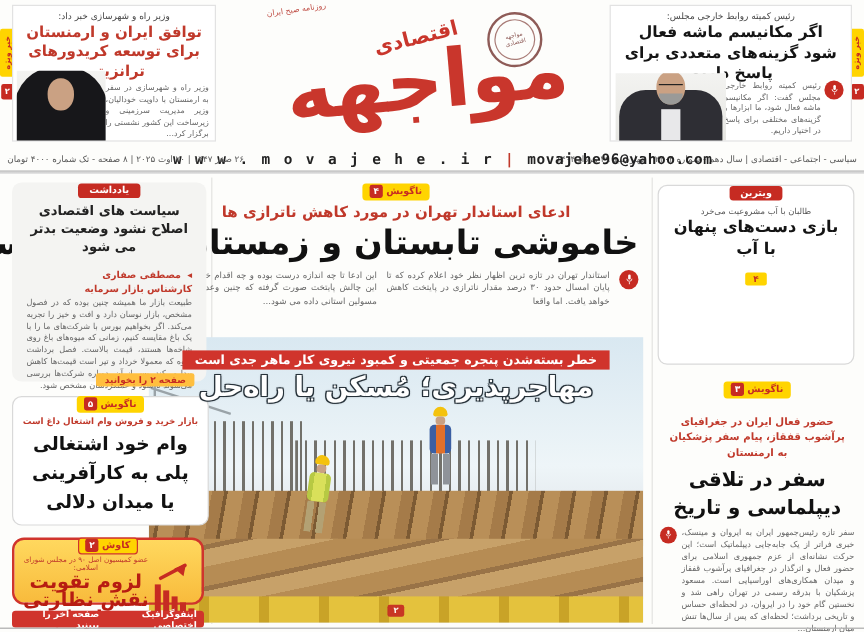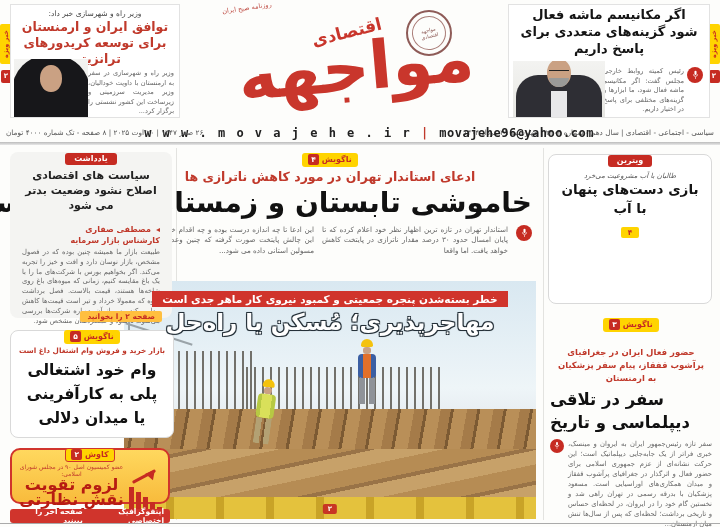--- a/index.html
+++ b/index.html
@@ -94,37 +94,38 @@
   .bars i{display:block;width:5px;background:#c62b22;}
   .arrow-up{width:0;height:0;border-left:5px solid transparent;border-right:5px solid transparent;
     border-bottom:9px solid #c62b22;transform:rotate(40deg);}
   .arrow-shaft{width:26px;height:3px;background:#c62b22;transform:rotate(-28deg);border-radius:2px;}
   .red-strip{background:#d0342c;border-radius:3px;color:#fff;font-size:7.5px;font-weight:bold;
     display:flex;align-items:center;justify-content:space-between;padding:0 6px;}
   
   .show-kicker{font-size:7px;color:#555;text-align:center;}
   .show-head{font-size:13.5px;font-weight:bold;color:#141414;text-align:center;line-height:19px;}
   .travel-kicker{font-size:8.5px;color:#c0392b;font-weight:bold;text-align:center;line-height:13px;}
-  .travel-head{font-size:16.5px;font-weight:bold;color:#111;text-align:left;line-height:23px;}
+  .travel-head{font-size:16.5px;font-weight:bold;color:#111;text-align:center;line-height:23px;}
   .vline{width:1px;background:#e3e3e0;}
   .center-text{text-align:center;}
 </style>
 </head>
 <body>
 
 <div class="abs edge-tab" style="right:0;top:24px;">
   <span class="ribbon">خبر ویژه</span>
   <div class="num">۲</div>
 </div>
 <div class="abs edge-tab" style="left:0;top:24px;">
   <span class="ribbon">خبر ویژه</span>
   <div class="num">۲</div>
 </div>
 
 <div class="abs top-box" style="right:10px;top:4px;width:202px;height:114px;">
+  <div class="kicker-sm">رئیس کمیته روابط خارجی مجلس:</div>
   <div class="head-black" style="padding:1px 8px 0;">اگر مکانیسم ماشه فعال شود گزینه‌های متعددی برای پاسخ داریم</div>
   <div class="abs" style="right:6px;top:62px;width:100px;display:flex;gap:3px;">
     <span class="mic">
       <svg width="7" height="10" viewBox="0 0 10 14">
           <rect x="3.5" y="1" width="3" height="6" rx="1.5" fill="#fff"></rect>
           <path d="M2 6a3 3 0 0 0 6 0" stroke="#fff" stroke-width="1" fill="none"></path>
           <line x1="5" y1="10" x2="5" y2="12.5" stroke="#fff" stroke-width="1"></line>
         </svg>
     </span>
     <span class="body-xs">رئیس کمیته روابط خارجی مجلس گفت: اگر مکانیسم ماشه فعال شود، ما ابزارها و گزینه‌های مختلفی برای پاسخ در اختیار داریم.</span>
@@ -287,21 +288,21 @@
 <div class="abs red-strip" style="left:10px;top:509px;width:160px;height:14px;box-sizing:border-box;">
   <span>اینفوگرافیک اختصاصی</span>
   <span>صفحه آخر را ببینید</span>
 </div>
 
 <div class="abs box-border" style="right:8px;top:154px;width:162px;height:148px;">
   <div class="center-text" style="margin-top:-7px;">
     <span class="chip-red">ویترین</span>
   </div>
   <div>
-    <div class="show-kicker" style="margin-top:5px;padding:0 6px;font-style:italic;">طالبان با آب مشروعیت می‌خرد</div>
+    <div class="show-kicker" style="margin-top:5px;padding:0 6px;">طالبان با آب مشروعیت می‌خرد</div>
     <div class="show-head">بازی دست‌های پنهان</div>
     <div class="show-head">با آب</div>
     <div class="center-text" style="margin-top:2px;">
       <span class="page-chip">۴</span>
     </div>
   </div>
 </div>
 
 <div class="abs" style="right:8px;top:312px;width:162px;">
   <div class="center-text">

